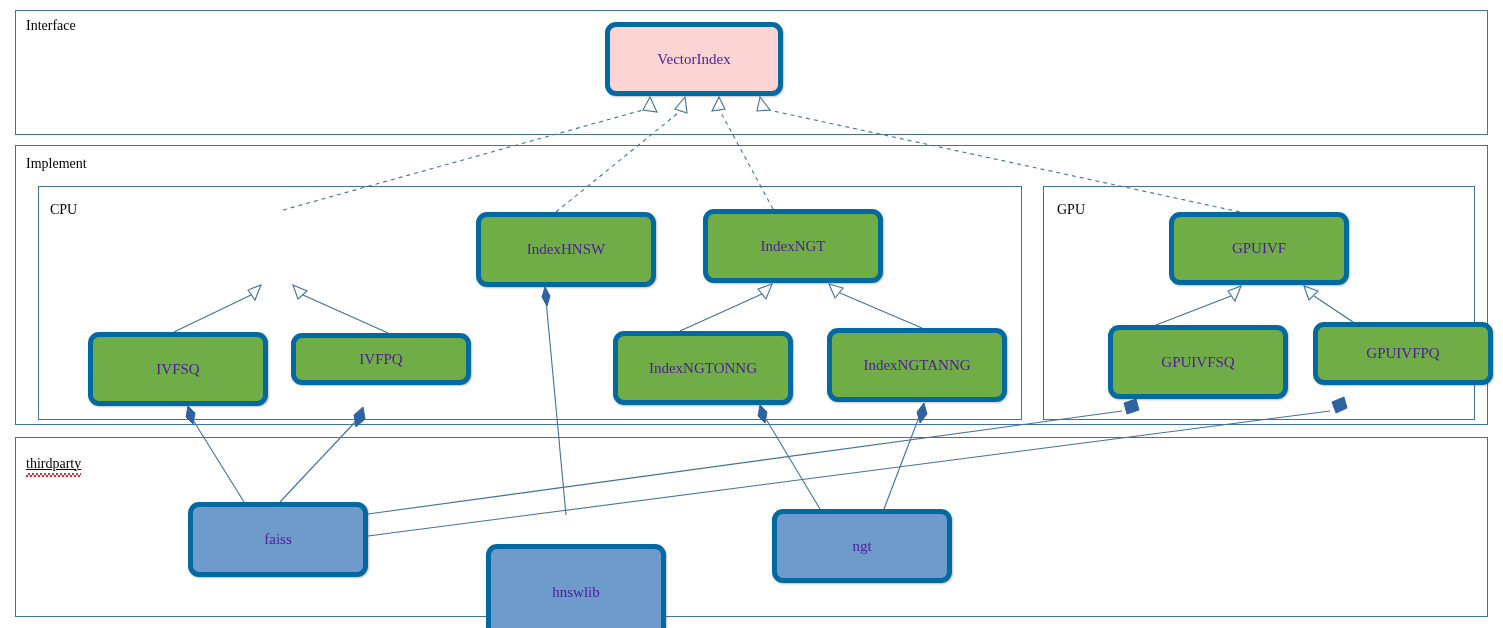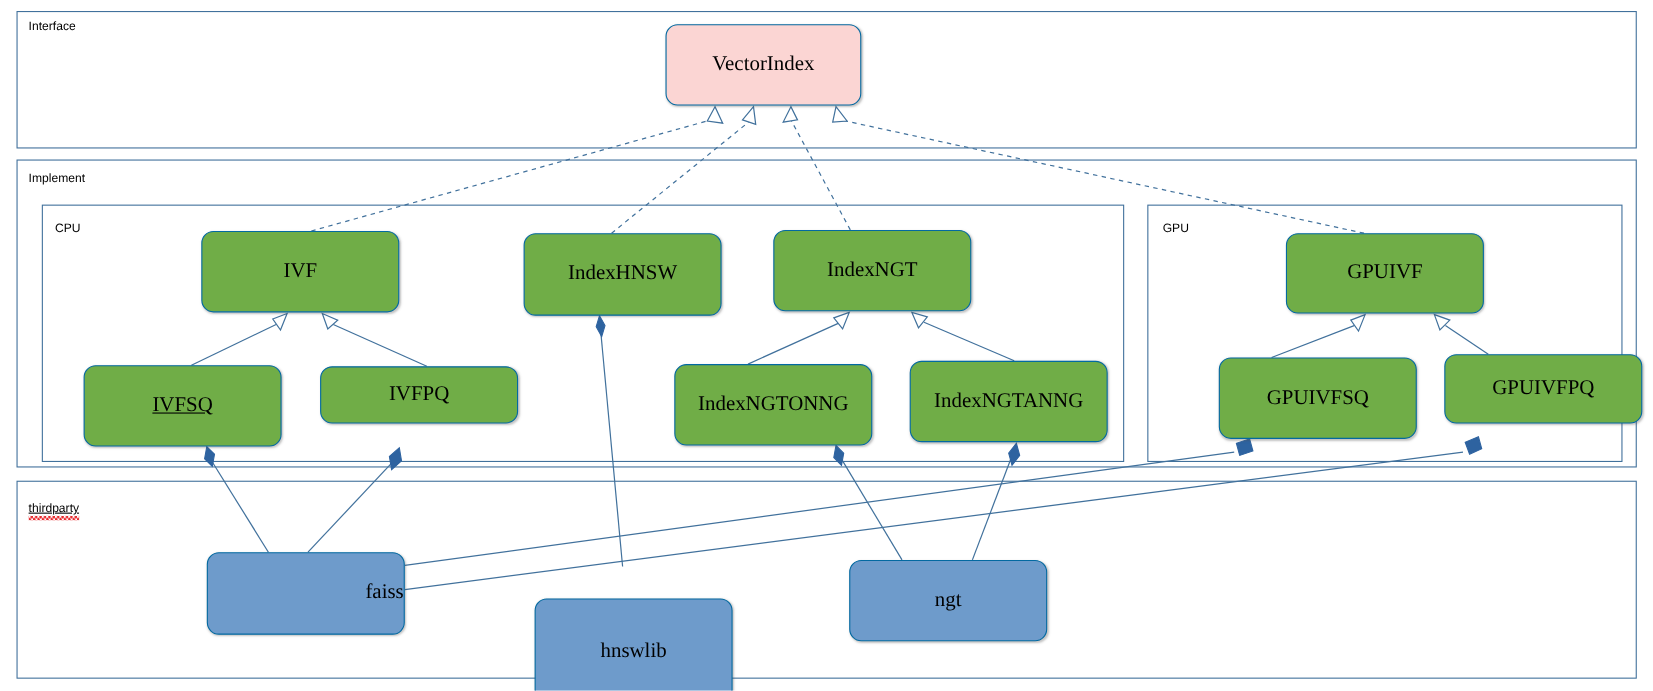--- a/index.html
+++ b/index.html
@@ -17,22 +17,22 @@
   }
   
   .frame {
     position: absolute;
     border: 1px solid #41719C;
     background: transparent;
     box-sizing: border-box;
   }
   .frame-label {
     position: absolute;
-    font-family: Liberation Sans, sans-serif;
-    font-size: 11px;
+    font-family: Liberation Serif, serif;
+    font-size: 14px;
     color: #000000;
     white-space: nowrap;
     letter-spacing: 0px;
   }
   .frame-label.underlined {
     text-decoration: underline;
     text-decoration-color: #000000;
     text-decoration-thickness: 1px;
   }
   .squiggle {
@@ -45,28 +45,28 @@
     background-image:
       radial-gradient(circle at 1px 3px, #E8262A 1.1px, rgba(0,0,0,0) 1.3px),
       radial-gradient(circle at 3px 1px, #E8262A 1.1px, rgba(0,0,0,0) 1.3px);
     background-size: 4px 4px;
     background-repeat: repeat-x;
   }
   
   .node {
     position: absolute;
     box-sizing: border-box;
-    border: 1px solid #0369a1;
+    border: 5px solid #0369a1;
     border-radius: 11px;
     display: flex;
     align-items: center;
     justify-content: center;
     font-family: "Liberation Serif", serif;
-    font-size: 19px;
-    color: #000000;
+    font-size: 15px;
+    color: #4c1d95;
     text-align: center;
     line-height: 1.1;
     box-shadow: 1px 1px 2px rgba(80,80,80,0.35);
     z-index: 3;
   }
   .node.iface  { background: #FBD5D3; }
   .node.impl   { background: #70AD47; }
   .node.third  { background: #6E9BCB; }
 
   svg.edges {
@@ -196,37 +196,34 @@
     <g>
       <path class="edge-line" d="M 884 509 L 919 417"></path>
       <polygon class="diamond-filled" points="924,403 927,414 920,423 917,412"></polygon>
     </g>
   </svg>
 
   <div class="node iface" style="left:605px; top:22px; width:178px; height:74px;">
     <span>VectorIndex</span>
   </div>
 
-  <div class="node impl" style="left:183px; top:210px; width:180px; height:74px;">
-    <span>IVF</span>
-  </div>
 
   <div class="node impl" style="left:455px; top:212px; width:180px; height:75px;margin-left:21px;">
     <span>IndexHNSW</span>
   </div>
 
   <div class="node impl" style="left:1169px; top:212px; width:180px; height:73px;">
     <span>GPUIVF</span>
   </div>
 
   <div class="node impl" style="left:703px; top:209px; width:180px; height:74px;">
     <span>IndexNGT</span>
   </div>
 
-  <div class="node impl" style="left:76px; top:332px; width:180px; height:74px;text-decoration:underline;">
+  <div class="node impl" style="left:88px; top:332px; width:180px; height:74px;">
     <span>IVFSQ</span>
   </div>
 
   <div class="node impl" style="left:291px; top:333px; width:180px; height:52px;">
     <span>IVFPQ</span>
   </div>
 
   <div class="node impl" style="left:613px; top:331px; width:180px; height:74px;text-align:right;">
     <span>IndexNGTONNG</span>
   </div>
@@ -236,21 +233,21 @@
   </div>
 
   <div class="node impl" style="left:1108px; top:325px; width:180px; height:74px;">
     <span>GPUIVFSQ</span>
   </div>
 
   <div class="node impl" style="left:1313px; top:322px; width:180px; height:63px;align-items:center;">
     <span>GPUIVFPQ</span>
   </div>
 
-  <div class="node third" style="left:188px; top:502px; width:180px; height:75px;justify-content:flex-end;">
+  <div class="node third" style="left:188px; top:502px; width:180px; height:75px;">
     <span>faiss</span>
   </div>
 
   <div class="node third" style="left:486px; top:544px; width:180px; height:97px;">
     <span>hnswlib</span>
   </div>
 
   <div class="node third" style="left:772px; top:509px; width:180px; height:74px;">
     <span>ngt</span>
   </div>

